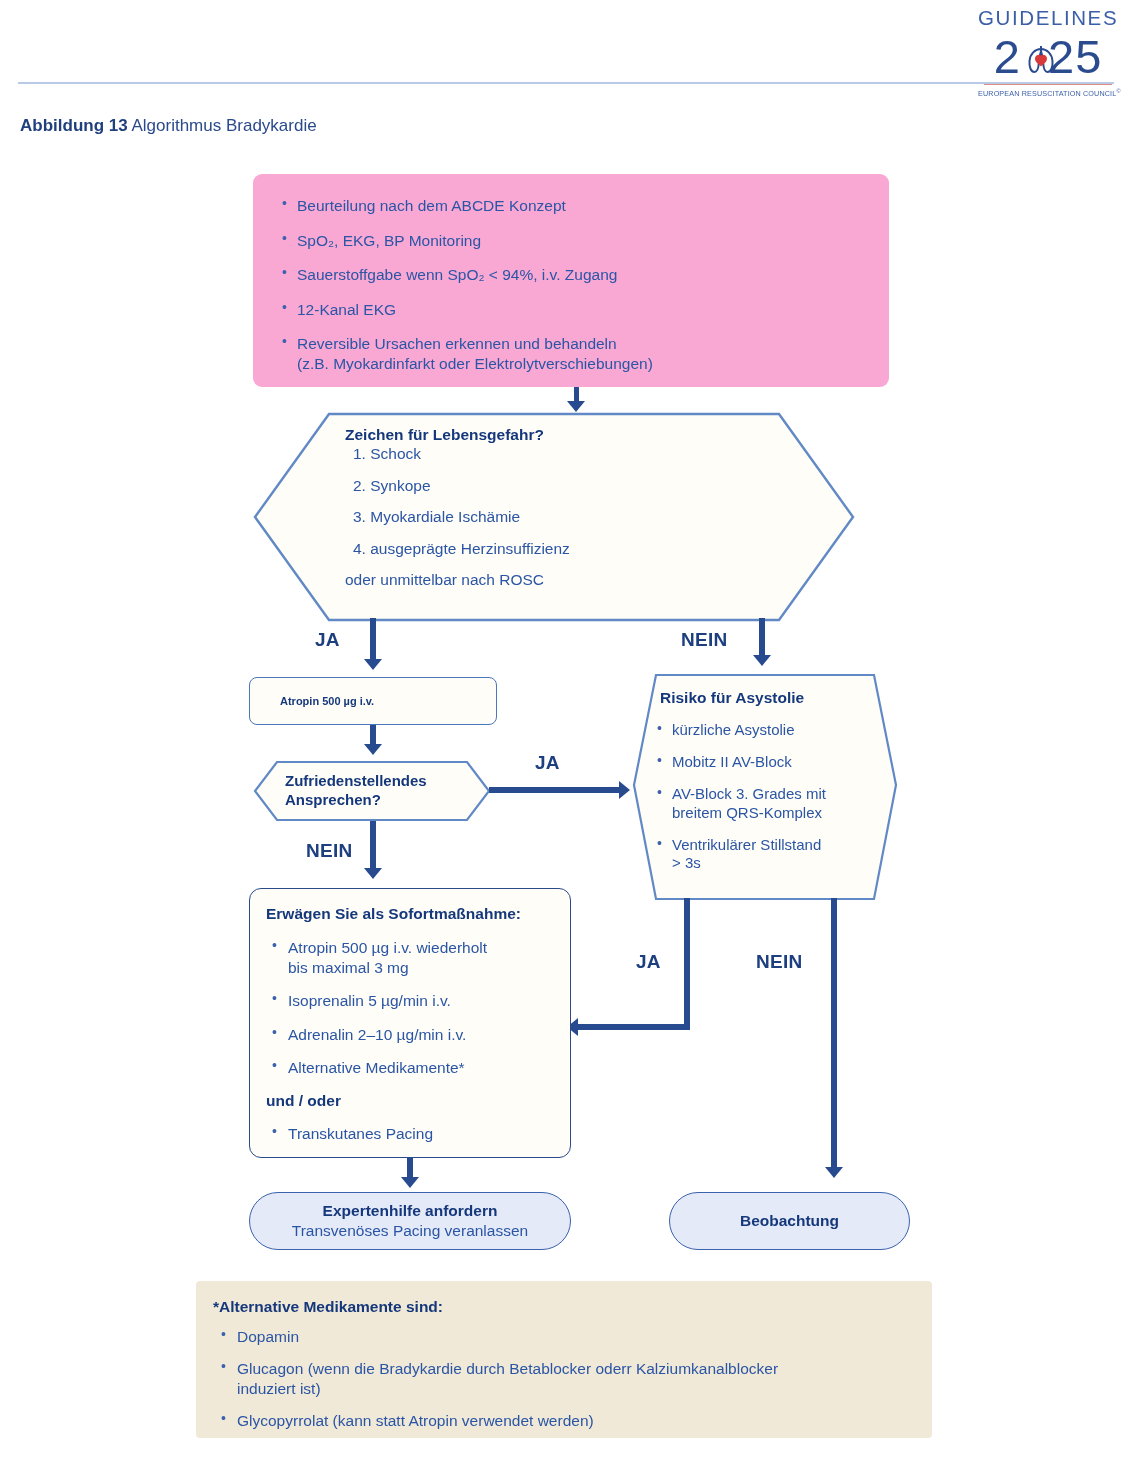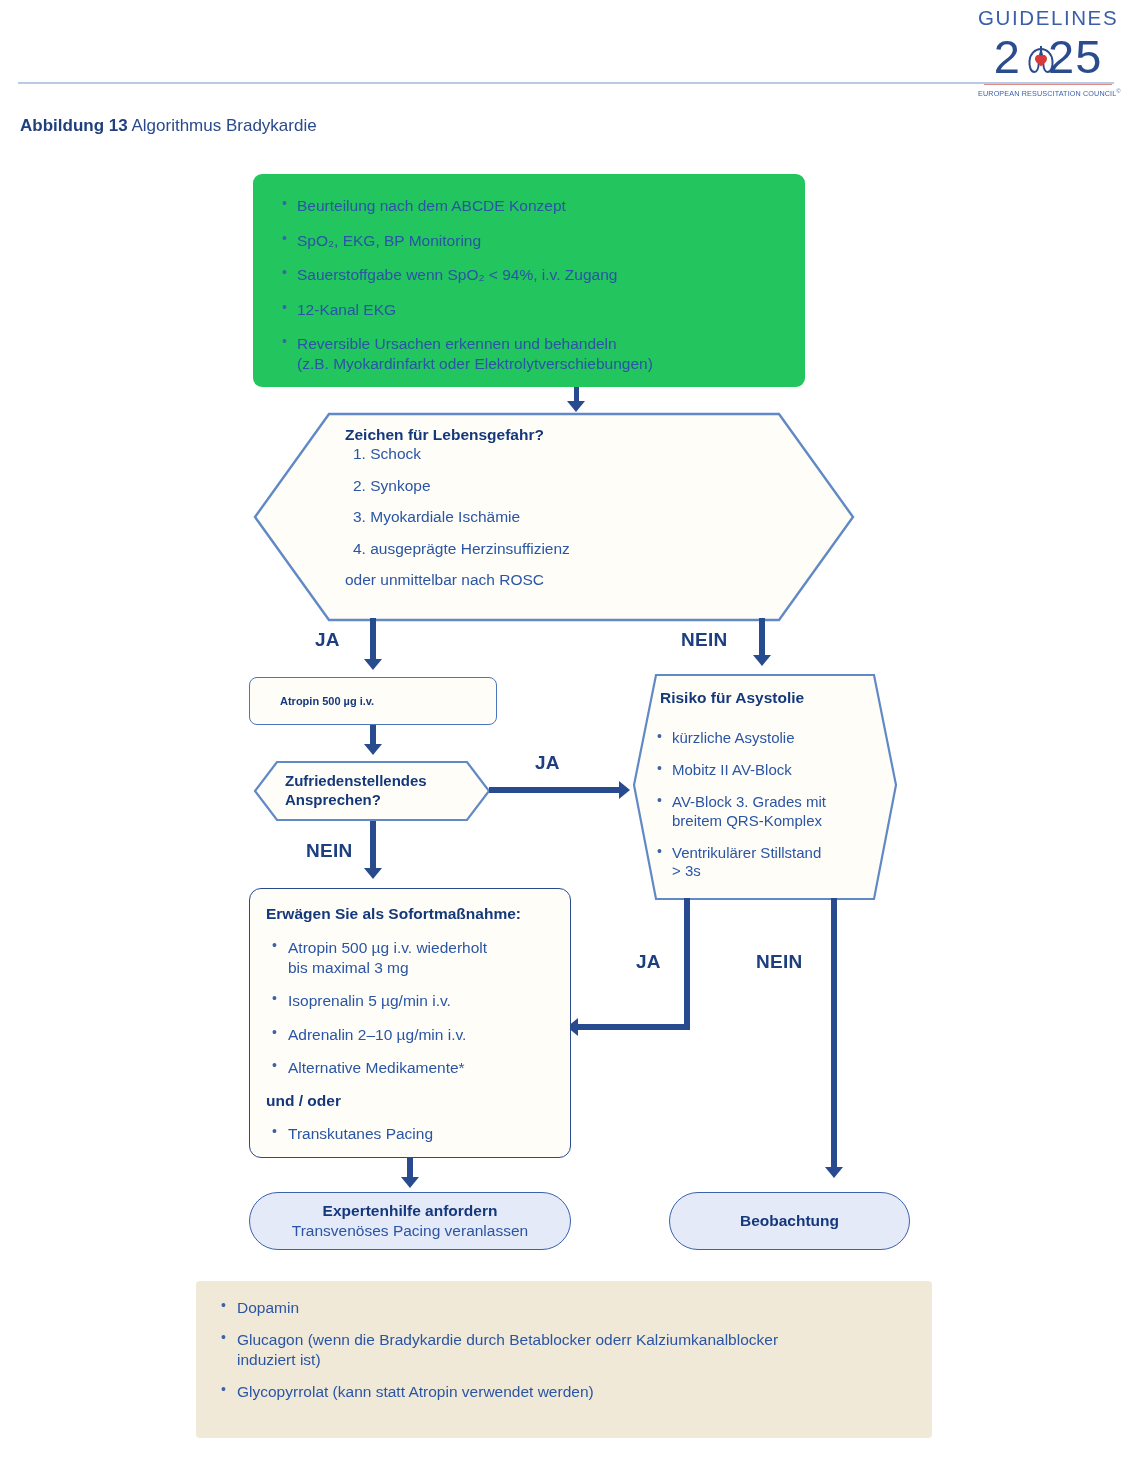--- a/index.html
+++ b/index.html
@@ -34,22 +34,22 @@
 
   
   .bx{position:absolute;box-sizing:border-box;}
   .ttl{font-weight:bold;font-size:15.5px;color:#15387c;}
   .li{position:relative;padding-left:18px;font-size:15.5px;line-height:1.26;color:#2a55a5;}
   .li:before{content:"\2022";position:absolute;left:3px;top:-1px;color:#3a62ad;font-size:14px;}
   .num{font-size:15.5px;line-height:1.26;color:#2a55a5;}
 
   
   #topbox{
-    left:253px;top:174px;width:552px;height:213px;
-    background:#22c55e;border-radius:9px;padding:22px 30px 0 26px;
+    left:253px;top:174px;width:636px;height:213px;
+    background:#f9a8d4;border-radius:9px;padding:22px 30px 0 26px;
   }
   #topbox .li{margin-bottom:15px;}
   #topbox .li:last-child{margin-bottom:0;}
 
   
   .hexwrap{position:absolute;}
   .hexwrap svg{position:absolute;left:0;top:0;overflow:visible;}
   .hexcontent{position:absolute;left:0;top:0;width:100%;height:100%;box-sizing:border-box;}
 
   #hex1{left:253px;top:412px;width:602px;height:210px;}
@@ -57,21 +57,21 @@
   #hex1 .ttl{}
   #hex1 .num{margin-bottom:12px;padding-left:8px;}
   #hex1 .tail{margin-top:6px;padding-left:0;}
 
   #hex2{left:253px;top:760px;width:238px;height:62px;}
   #hex2 .hexcontent{padding:11px 0 0 32px;}
   #hex2 .ttl{line-height:1.28;font-size:15px;}
 
   #hex3{left:632px;top:673px;width:266px;height:228px;}
   #hex3 .hexcontent{padding:16px 14px 0 22px;}
-  #hex3 .ttl{margin-bottom:22px;padding-left:6px;}
+  #hex3 .ttl{margin-bottom:14px;padding-left:6px;}
   #hex3 .li{margin-bottom:13px;font-size:15px;}
 
   
   #atropin{
     left:249px;top:677px;width:248px;height:48px;
     background:#fffdf7;border:1.6px solid #4a76bd;border-radius:8px;
     display:flex;align-items:center;padding-left:30px;
   }
   #atropin .ttl{font-size:11px;}
 
@@ -241,19 +241,20 @@
   <div class="bx pill" id="pill1">
     <div class="p-strong">Expertenhilfe anfordern</div>
     <div class="p-sub">Transvenöses Pacing veranlassen</div>
   </div>
 
   <div class="bx pill" id="pill2">
     <div class="p-strong">Beobachtung</div>
   </div>
 
   <div class="bx" id="footer">
+    <div class="ttl">*Alternative Medikamente sind:</div>
     <div class="li">Dopamin</div>
     <div class="li" style="white-space:pre-line;">Glucagon (wenn die Bradykardie durch Betablocker oderr Kalziumkanalblocker
 induziert ist)</div>
     <div class="li">Glycopyrrolat (kann statt Atropin verwendet werden)</div>
   </div>
 
 </div>
 
 </body></html>

